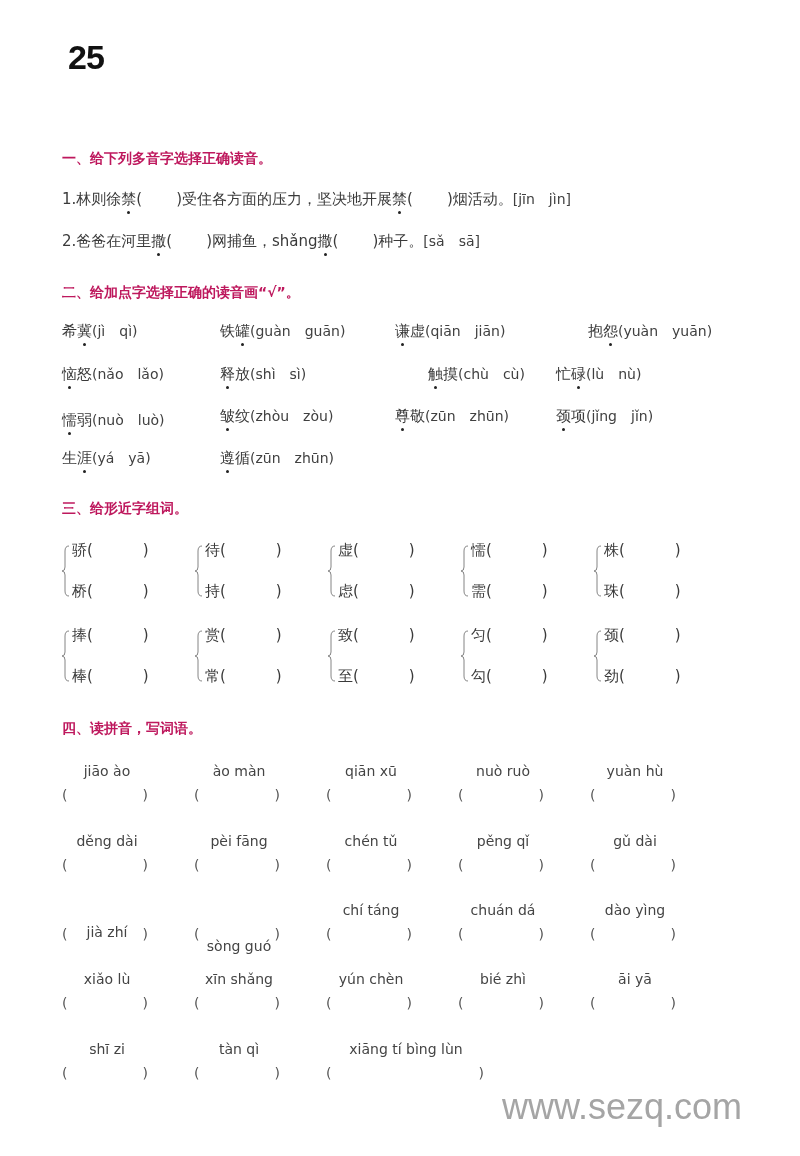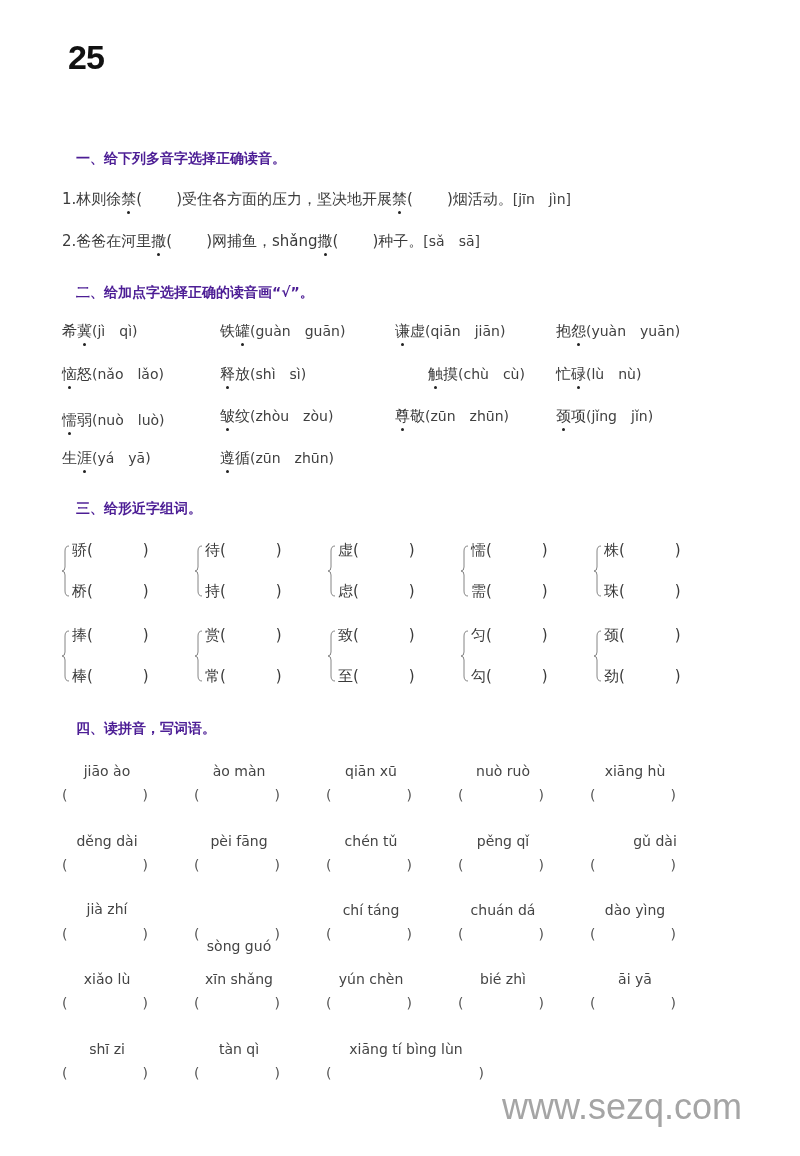--- a/index.html
+++ b/index.html
@@ -7,22 +7,22 @@
       width: 800px; height: 1156px; position: relative; overflow: hidden;
       font-family: "DejaVu Sans", "Liberation Sans", sans-serif;
       color: #333333;
     }
     .page-num {
       position: absolute; left: 68px; top: 38px;
       font-family: "Liberation Sans", sans-serif;
       font-weight: bold; font-size: 34px; color: #111111; letter-spacing: -1px;
     }
     .heading {
-      position: absolute; left: 76px;
-      font-size: 14px; font-weight: bold; color: #4c1d95;
+      position: absolute; left: 62px;
+      font-size: 14px; font-weight: bold; color: #be185d;
     }
     .line {
       position: absolute; left: 62px; font-size: 15px; color: #3a3a3a; white-space: nowrap;
     }
     .blank { display: inline-block; width: 34px; }
     .dot { position: relative; }
     .dot::after {
       content: ""; position: absolute; left: 50%; bottom: -6px;
       width: 3px; height: 3px; margin-left: -1.5px; border-radius: 50%; background: #222;
     }
@@ -65,21 +65,21 @@
 
 <div class="line" style="top:232px">
   <span>2.爸爸在河里</span><span class="dot">撒</span>(<span class="blank"></span>)<span>网捕鱼，shǎng</span><span class="dot">撒</span>(<span class="blank"></span>)<span>种子。</span><span class="py">[sǎ　sā]</span>
 </div>
 
 <div class="heading" style="top:284px">二、给加点字选择正确的读音画“√”。</div>
 <div id="s2">
     <div class="s2-item" style="left: 62px; top: 322px;"><span>希</span><span class="dot">冀</span><span class="py">(jì　qì)</span></div>
     <div class="s2-item" style="left: 220px; top: 322px;"><span>铁</span><span class="dot">罐</span><span class="py">(guàn　guān)</span></div>
     <div class="s2-item" style="left: 395px; top: 322px;"><span class="dot">谦</span><span>虚</span><span class="py">(qiān　jiān)</span></div>
-    <div class="s2-item" style="left: 556px; top: 322px;"><span>抱</span><span class="dot">怨</span><span class="py">(yuàn　yuān)</span></div>
+    <div class="s2-item" style="left: 588px; top: 322px;"><span>抱</span><span class="dot">怨</span><span class="py">(yuàn　yuān)</span></div>
     <div class="s2-item" style="left: 62px; top: 365px;"><span class="dot">恼</span><span>怒</span><span class="py">(nǎo　lǎo)</span></div>
     <div class="s2-item" style="left: 220px; top: 365px;"><span class="dot">释</span><span>放</span><span class="py">(shì　sì)</span></div>
     <div class="s2-item" style="left: 395px; top: 365px; margin-left: 33px;"><span class="dot">触</span><span>摸</span><span class="py">(chù　cù)</span></div>
     <div class="s2-item" style="left: 556px; top: 365px;"><span>忙</span><span class="dot">碌</span><span class="py">(lù　nù)</span></div>
     <div class="s2-item" style="left: 62px; top: 411px;"><span class="dot">懦</span><span>弱</span><span class="py">(nuò　luò)</span></div>
     <div class="s2-item" style="left: 220px; top: 407px;"><span class="dot">皱</span><span>纹</span><span class="py">(zhòu　zòu)</span></div>
     <div class="s2-item" style="left: 395px; top: 407px;"><span class="dot">尊</span><span>敬</span><span class="py">(zūn　zhūn)</span></div>
     <div class="s2-item" style="left: 556px; top: 407px;"><span class="dot">颈</span><span>项</span><span class="py">(jǐng　jǐn)</span></div>
     <div class="s2-item" style="left: 62px; top: 449px;"><span>生</span><span class="dot">涯</span><span class="py">(yá　yā)</span></div>
     <div class="s2-item" style="left: 220px; top: 449px;"><span class="dot">遵</span><span>循</span><span class="py">(zūn　zhūn)</span></div>
@@ -174,21 +174,21 @@
     <div class="pinyin" style="left: 326px; top: 763px; width: 90px;">qiān xū</div>
     <div class="ans" style="left: 326px; top: 787px; width: 86px;">
       <span>(</span>
       <span>)</span>
     </div>
     <div class="pinyin" style="left: 458px; top: 763px; width: 90px;">nuò ruò</div>
     <div class="ans" style="left: 458px; top: 787px; width: 86px;">
       <span>(</span>
       <span>)</span>
     </div>
-    <div class="pinyin" style="left: 590px; top: 763px; width: 90px;">xiāng hù</div>
+    <div class="pinyin" style="left: 590px; top: 763px; width: 90px;">yuàn hù</div>
     <div class="ans" style="left: 590px; top: 787px; width: 86px;">
       <span>(</span>
       <span>)</span>
     </div>
     <div class="pinyin" style="left: 62px; top: 833px; width: 90px;">děng dài</div>
     <div class="ans" style="left: 62px; top: 857px; width: 86px;">
       <span>(</span>
       <span>)</span>
     </div>
     <div class="pinyin" style="left: 194px; top: 833px; width: 90px;">pèi fāng</div>
@@ -199,26 +199,26 @@
     <div class="pinyin" style="left: 326px; top: 833px; width: 90px;">chén tǔ</div>
     <div class="ans" style="left: 326px; top: 857px; width: 86px;">
       <span>(</span>
       <span>)</span>
     </div>
     <div class="pinyin" style="left: 458px; top: 833px; width: 90px;">pěng qǐ</div>
     <div class="ans" style="left: 458px; top: 857px; width: 86px;">
       <span>(</span>
       <span>)</span>
     </div>
-    <div class="pinyin" style="left: 610px; top: 833px; width: 90px; text-align: center;">gǔ dài</div>
+    <div class="pinyin" style="left: 590px; top: 833px; width: 90px; text-align: center;">gǔ dài</div>
     <div class="ans" style="left: 590px; top: 857px; width: 86px;">
       <span>(</span>
       <span>)</span>
     </div>
-    <div class="pinyin" style="left: 62px; top: 901px; width: 90px;">jià zhí</div>
+    <div class="pinyin" style="left: 62px; top: 924px; width: 90px;">jià zhí</div>
     <div class="ans" style="left: 62px; top: 926px; width: 86px;">
       <span>(</span>
       <span>)</span>
     </div>
     <div class="pinyin" style="left: 194px; top: 902px; width: 90px; margin-top: 36px;">sòng guó</div>
     <div class="ans" style="left: 194px; top: 926px; width: 86px;">
       <span>(</span>
       <span>)</span>
     </div>
     <div class="pinyin" style="left: 326px; top: 902px; width: 90px;">chí táng</div>

